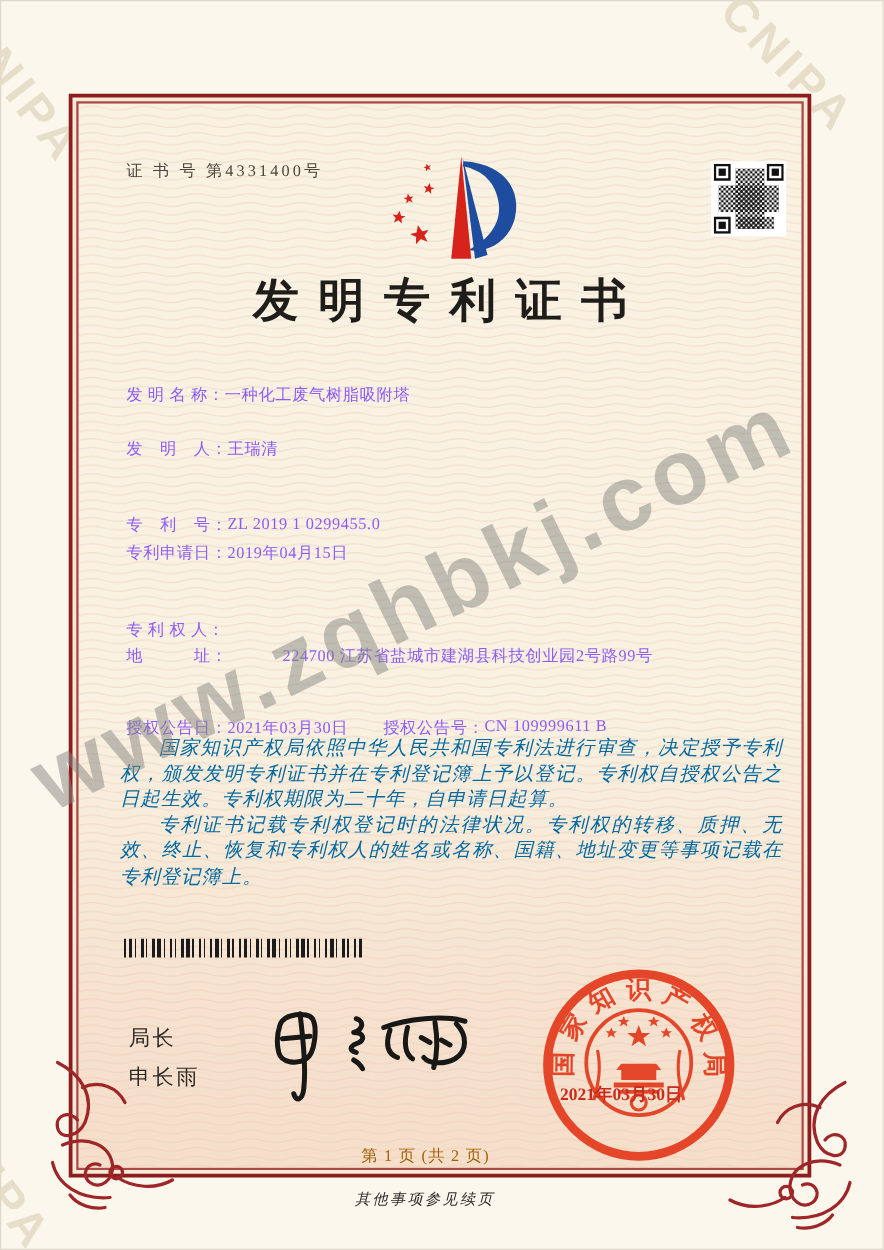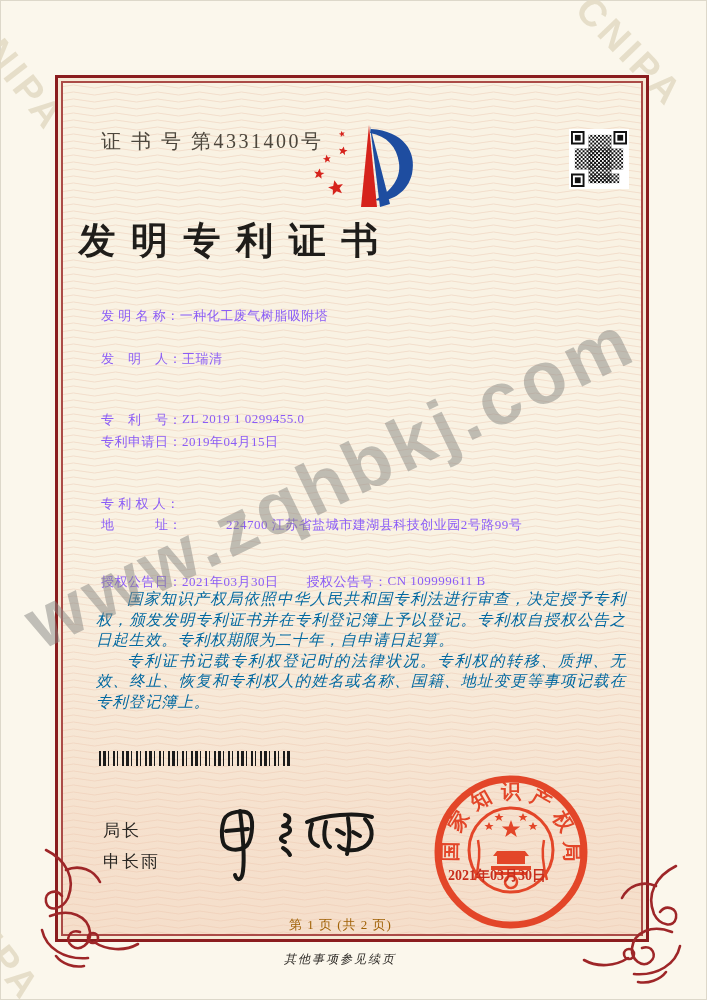--- a/index.html
+++ b/index.html
@@ -14,24 +14,24 @@
   
   .cert{position:absolute;left:55px;top:75px;width:588px;height:861px;
         border:3px solid #8b1d1f;background:#f6e9d6;z-index:2;}
   .cert-line{position:absolute;inset:3px;border:2px solid #ab4b47;pointer-events:none;}
   .cert-inner{position:absolute;inset:5px;background:#f9f2e3;}
   .waves{position:absolute;inset:0;width:100%;height:100%;}
   .tint{position:absolute;inset:0;
         background:linear-gradient(to bottom,rgba(243,205,182,0) 55%,rgba(240,198,172,.38) 86%,rgba(240,198,172,.45) 100%);
         pointer-events:none;}
   
-  .cert-no{position:absolute;left:38px;top:45px;font-size:20px;letter-spacing:2.5px;color:#4c463c;}
+  .cert-no{position:absolute;left:38px;top:45px;font-size:13px;letter-spacing:2.5px;color:#4c463c;}
   .logo{position:absolute;left:244px;top:38px;}
   .qr{position:absolute;left:506px;top:46px;width:60px;height:60px;background:#fff;padding:2px;box-sizing:border-box;}
-  .title{position:absolute;left:0;top:133px;width:100%;font-size:37px;font-weight:700;
+  .title{position:absolute;left:0;top:133px;width:100%;text-align:center;font-size:37px;font-weight:700;
          letter-spacing:.42em;text-indent:.42em;color:#1f1d1a;}
   .row{position:absolute;left:38px;display:flex;font-size:13px;color:#8b5cf6;white-space:nowrap;}
   .row .lbl{letter-spacing:.5px;}
   .row .val{letter-spacing:.5px;}
   .row2{gap:28px;}
   .pair{display:flex;}
   .body-text{position:absolute;left:33px;top:506px;width:530px;font-size:15.5px;line-height:20.6px;
              color:#0369a1;font-style:italic;text-align:justify;letter-spacing:.8px;font-family:Liberation Serif, serif;}
   .body-text p{margin:0;text-indent:2em;}
   .barcode{position:absolute;left:36px;top:668px;width:192px;height:15px;

